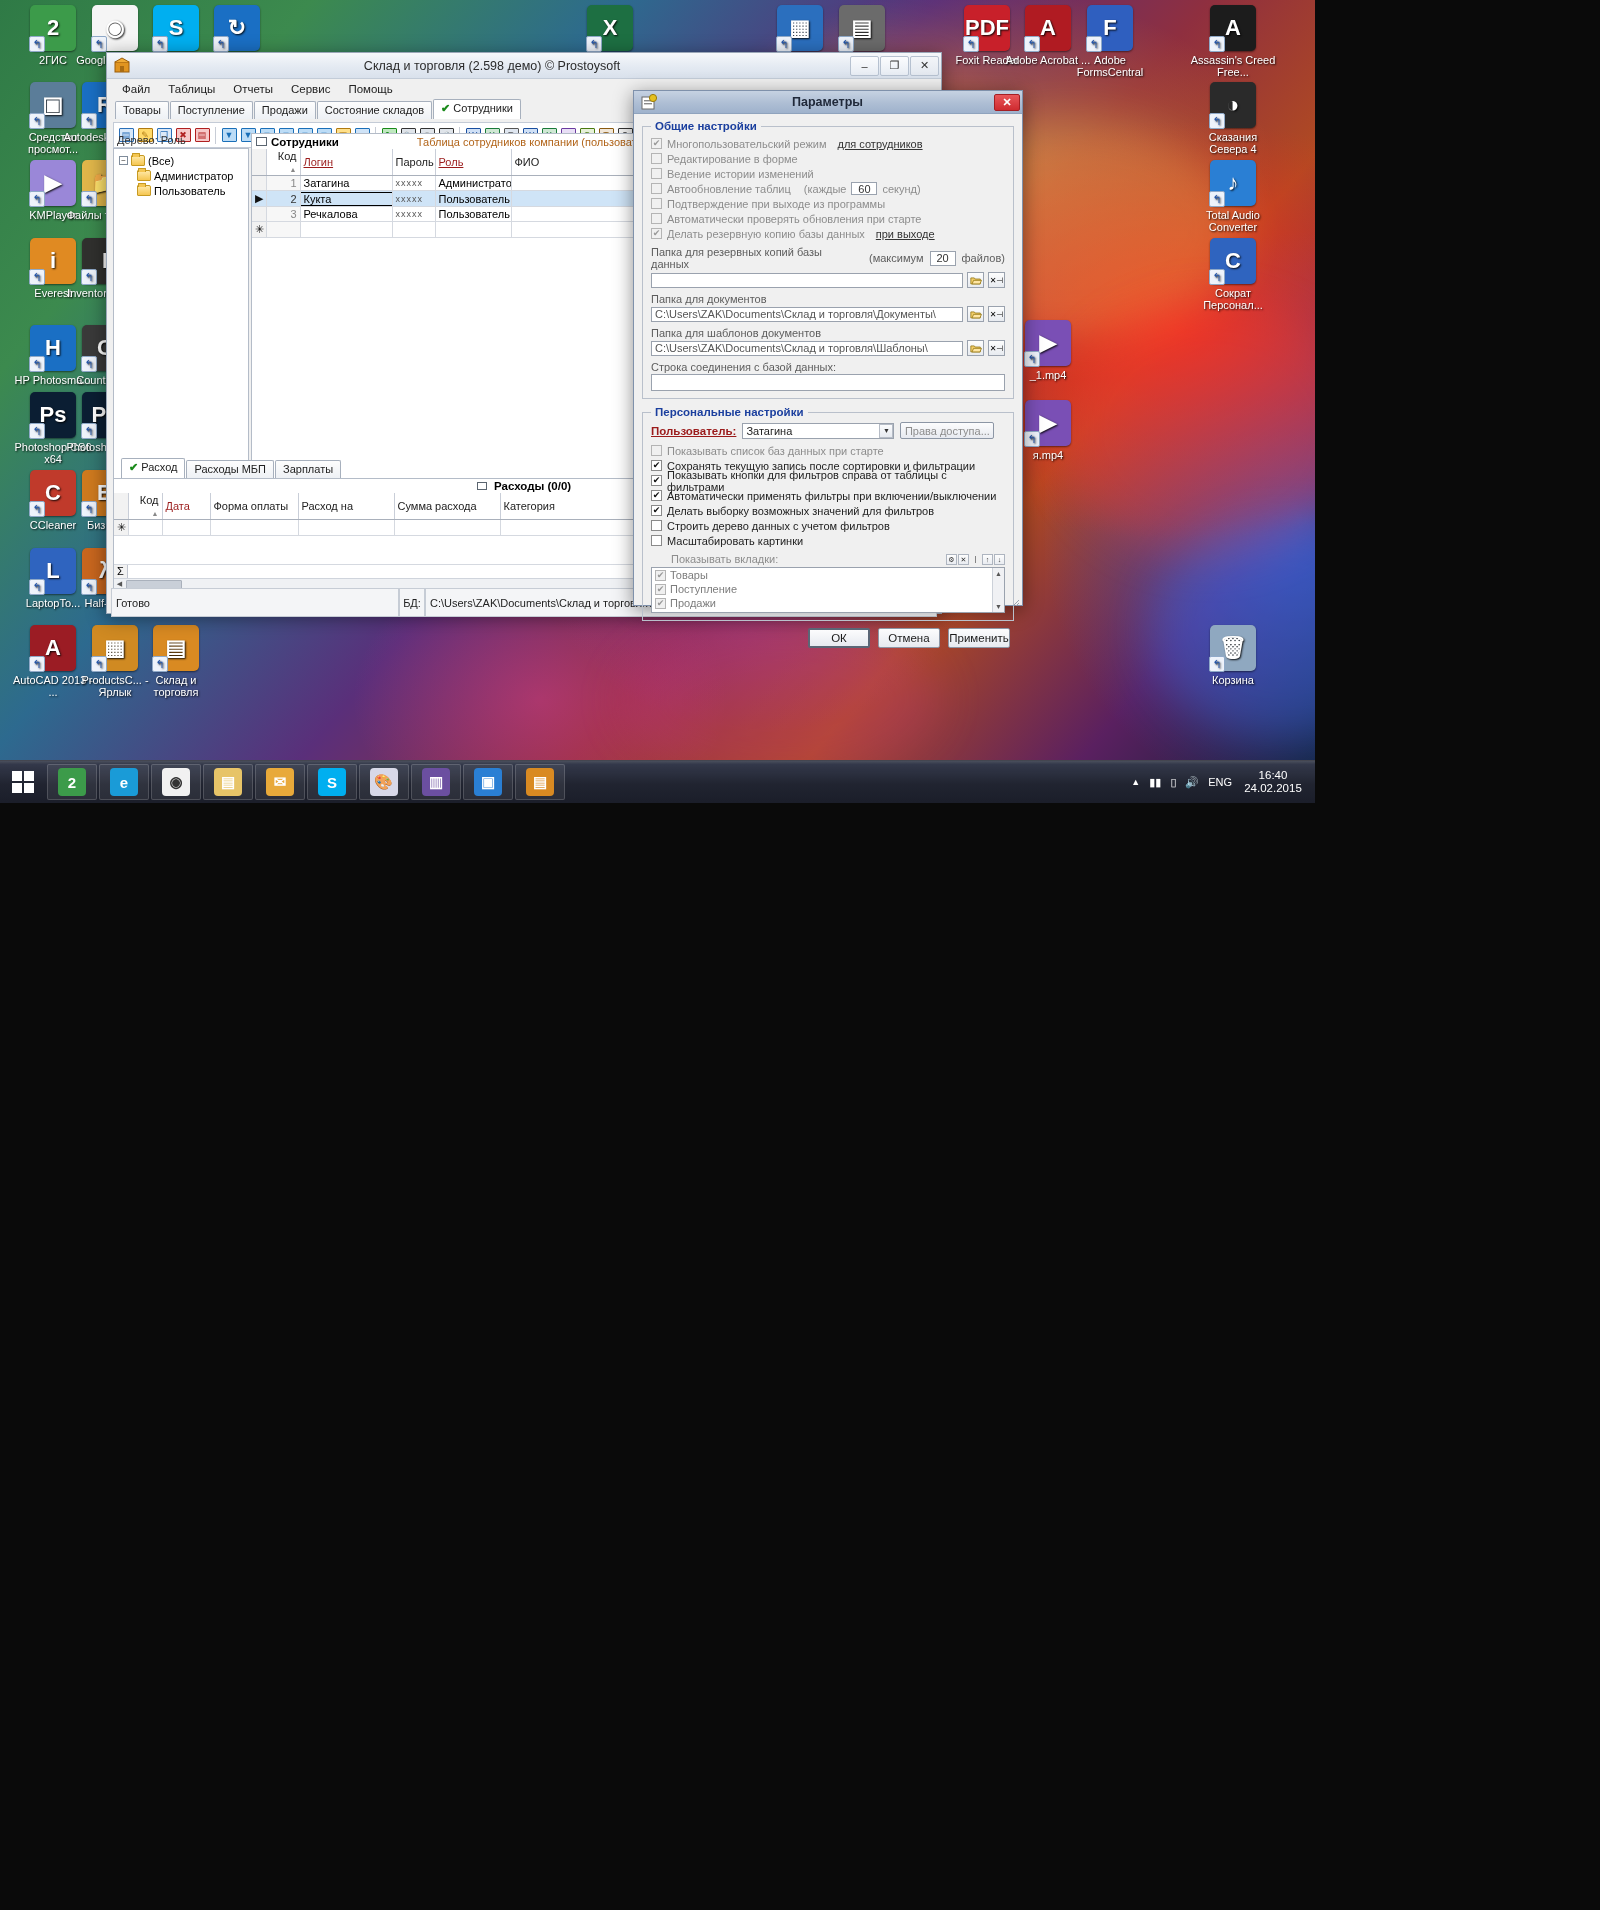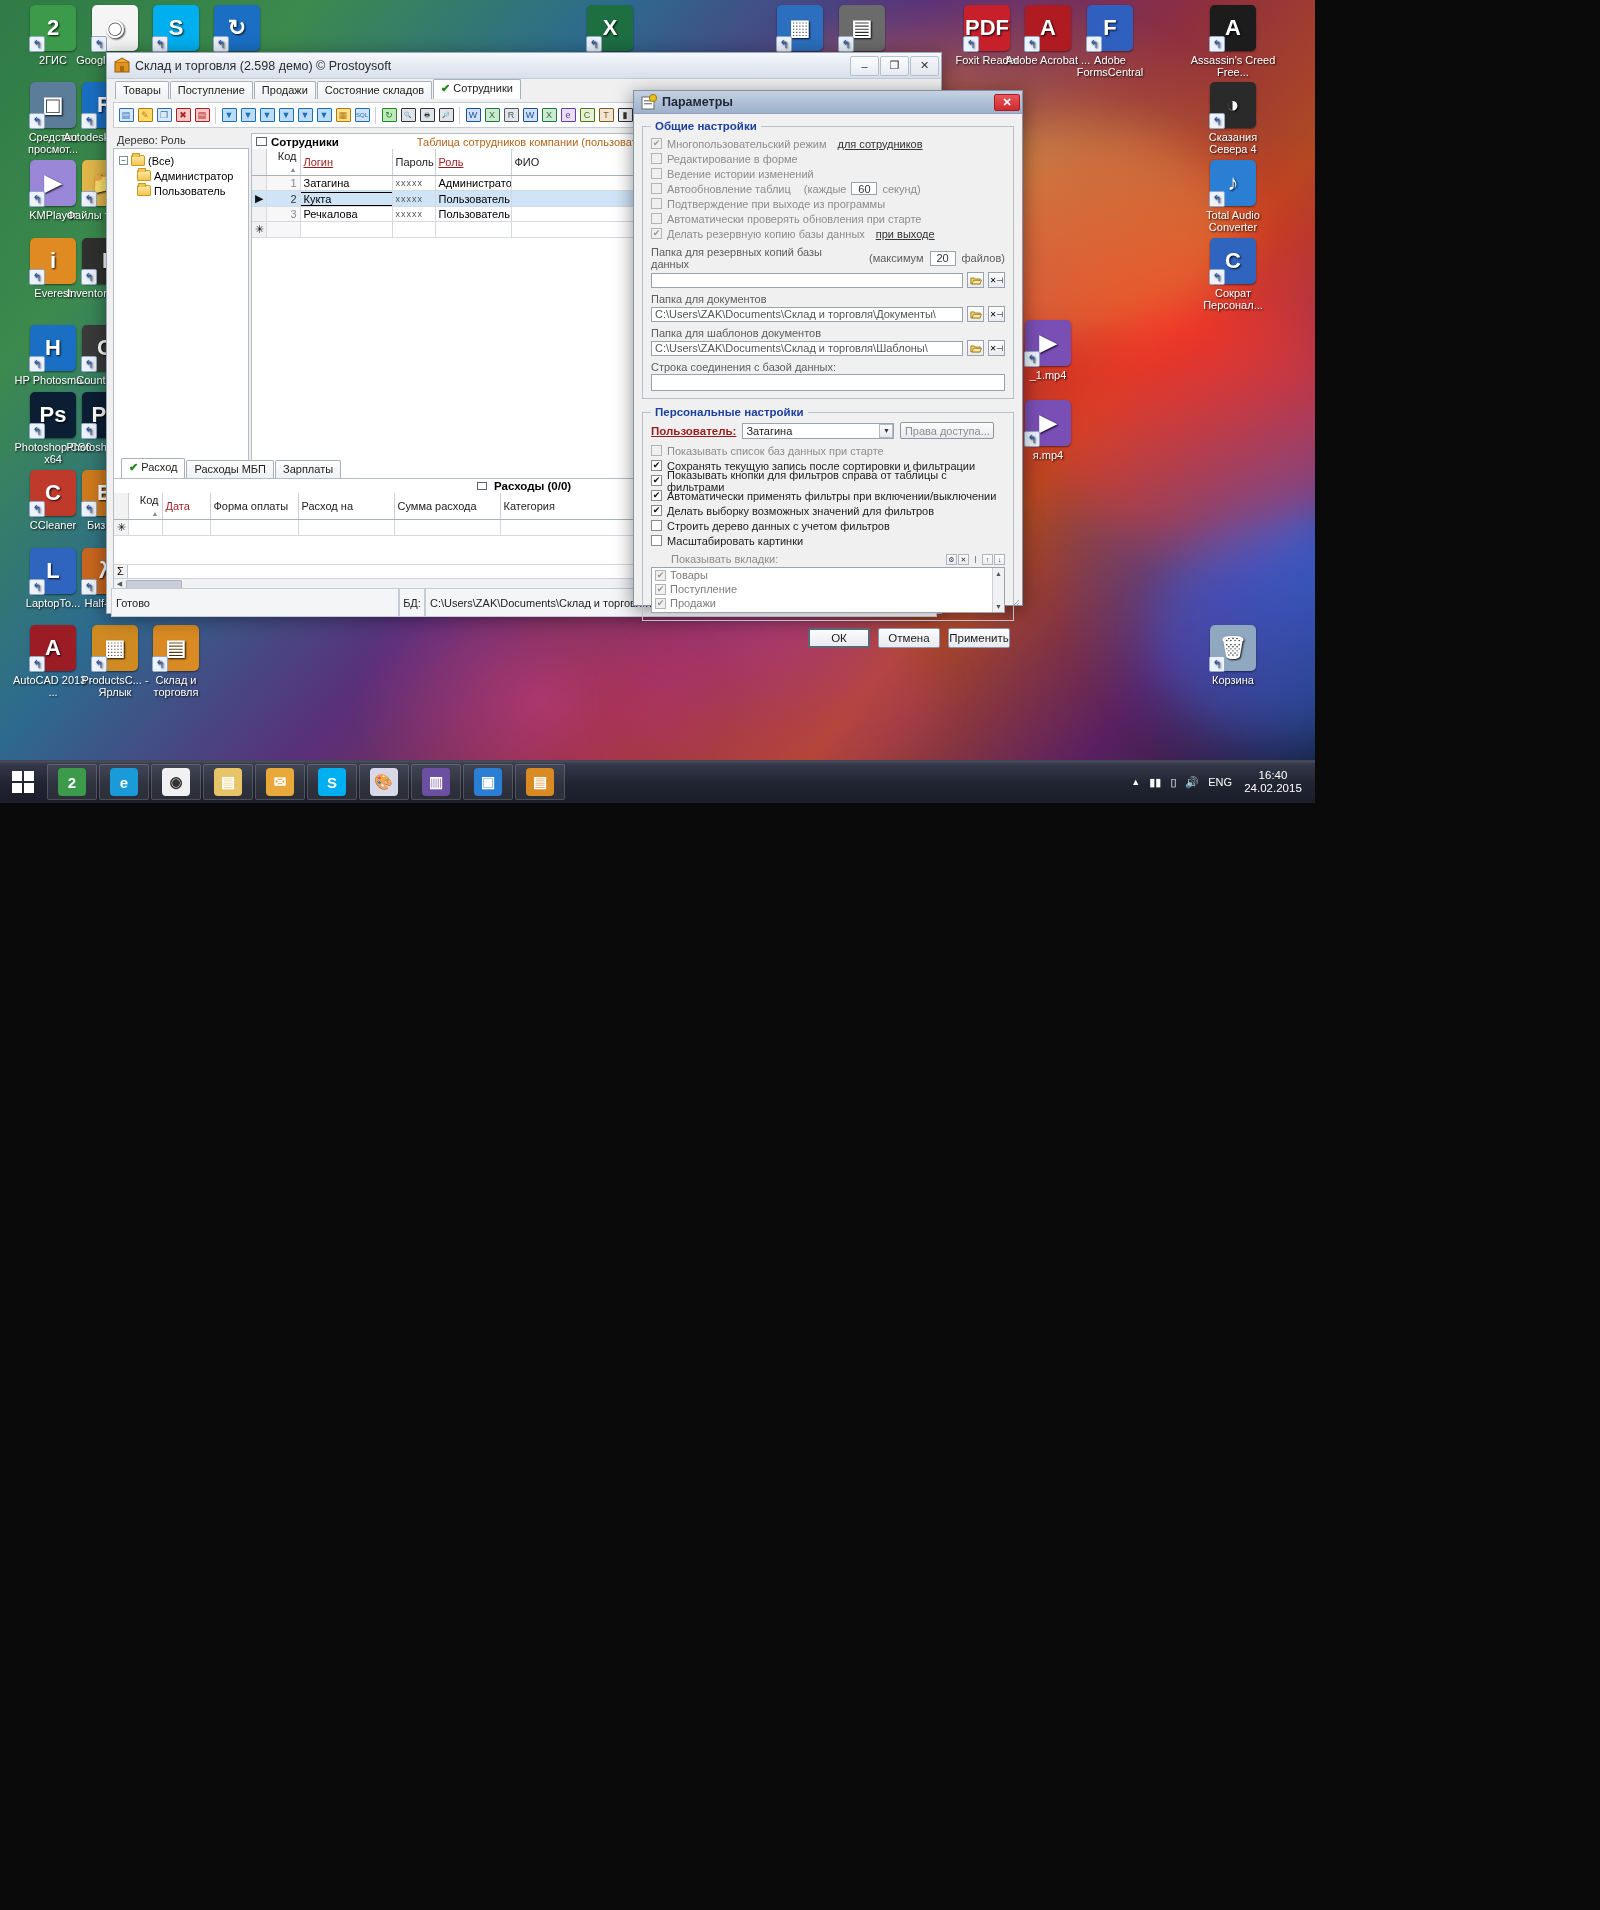--- a/index.html
+++ b/index.html
@@ -78,21 +78,21 @@
     border:1px solid #9ba7b8;
     box-shadow:0 4px 18px rgba(0,0,0,.45);
   }
   .win-title {
     height:26px; display:flex; align-items:center;
     background:linear-gradient(#f6f8fb,#e4eaf2 55%,#d9e1ec);
     border-bottom:1px solid #c3ccd8;
     padding:0 2px 0 6px;
   }
   .win-title .tico { width:18px;height:18px; margin-right:4px; }
-  .win-title .ttxt { flex:1; text-align:left; font-size:12.5px; color:#2b2b2b; }
+  .win-title .ttxt { flex:1; text-align:center; font-size:12.5px; color:#2b2b2b; }
   .wbtn {
     width:29px;height:20px; margin-left:1px;
     border:1px solid #b6c1d0; border-radius:2px;
     background:linear-gradient(#fbfcfe,#e7ecf3);
     display:flex;align-items:center;justify-content:center;
     font-size:11px;color:#333; cursor:pointer;
   }
   .wbtn.close { background:linear-gradient(#f3f5f8,#e3e8ef); }
 
   
@@ -441,20 +441,27 @@
       <rect x="2" y="5" width="14" height="10" fill="#e09420" stroke="#9a5c0a"></rect>
       <path d="M2 5 L9 1 L16 5" fill="#f0ab35" stroke="#9a5c0a"></path>
       <rect x="7" y="9" width="4" height="6" fill="#a96b12"></rect>
     </svg>
     <div class="ttxt">Склад и торговля (2.598 демо) © Prostoysoft</div>
     <div class="wbtn">–</div>
     <div class="wbtn">❐</div>
     <div class="wbtn close">✕</div>
   </div>
 
+  <div id="menubar">
+      <span>Файл</span>
+      <span>Таблицы</span>
+      <span>Отчеты</span>
+      <span>Сервис</span>
+      <span>Помощь</span>
+    </div>
 
   <div class="tabstrip" id="main-tabs">
       <div class="tab"><span>Товары</span></div>
       <div class="tab"><span>Поступление</span></div>
       <div class="tab"><span>Продажи</span></div>
       <div class="tab"><span>Состояние складов</span></div>
       <div class="tab active"><span class="chk">✔</span><span>Сотрудники</span></div>
     </div>
 
   <div id="toolbar">

